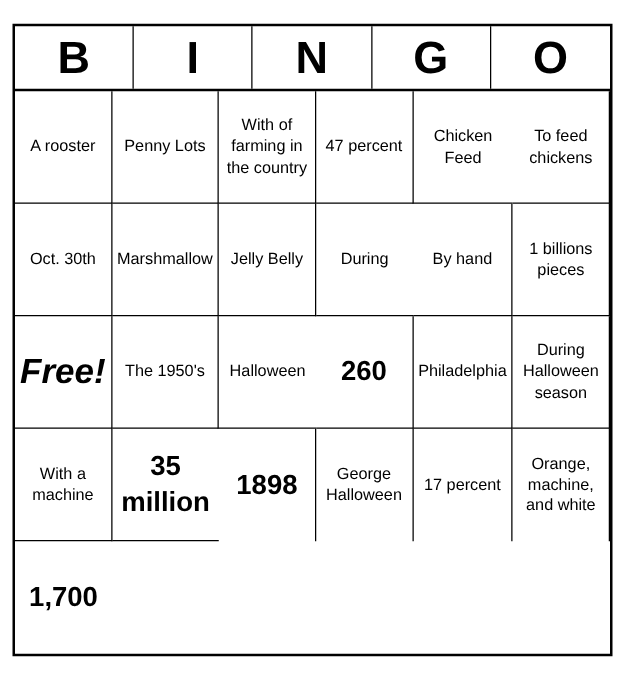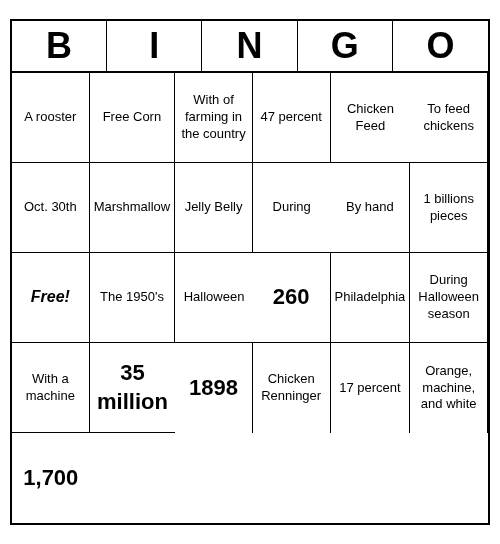--- a/index.html
+++ b/index.html
@@ -63,21 +63,21 @@
 
     .bingo-cell:nth-child(5n) {
       border-right: none;
     }
 
     .bingo-cell:nth-last-child(-n+5) {
       border-bottom: none;
     }
 
     .bingo-cell.free {
-      font-size: 16px;
+      font-size: 28px;
       font-weight: bold;
       font-style: italic;
     }
 
     .bingo-cell.large-text {
       font-size: 22px;
       font-weight: bold;
     }
   </style>
 </head>
@@ -86,38 +86,38 @@
 <div class="bingo-card">
   <div class="bingo-header">
   <div class="bingo-letter">B</div>
       <div class="bingo-letter">I</div>
       <div class="bingo-letter">N</div>
       <div class="bingo-letter">G</div>
       <div class="bingo-letter">O</div>
     </div>
   <div class="bingo-grid">
   <div class="bingo-cell">A rooster</div>
-      <div class="bingo-cell">Free Corn</div>
+      <div class="bingo-cell">Penny Lots</div>
       <div class="bingo-cell">With of farming in the country</div>
       <div class="bingo-cell">47 percent</div>
       <div class="bingo-cell">Chicken Feed</div>
       <div class="bingo-cell">To feed chickens</div>
       <div class="bingo-cell">Oct. 30th</div>
       <div class="bingo-cell">Marshmallow</div>
       <div class="bingo-cell">Jelly Belly</div>
       <div class="bingo-cell">During</div>
       <div class="bingo-cell">By hand</div>
       <div class="bingo-cell">1 billions pieces</div>
       <div class="bingo-cell free">Free!</div>
       <div class="bingo-cell">The 1950's</div>
       <div class="bingo-cell">Halloween</div>
       <div class="bingo-cell large-text">260</div>
       <div class="bingo-cell">Philadelphia</div>
       <div class="bingo-cell">During Halloween season</div>
       <div class="bingo-cell">With a machine</div>
       <div class="bingo-cell large-text">35 million</div>
       <div class="bingo-cell large-text">1898</div>
-      <div class="bingo-cell">Chicken Renninger</div>
+      <div class="bingo-cell">George Halloween</div>
       <div class="bingo-cell">17 percent</div>
       <div class="bingo-cell">Orange, machine, and white</div>
       <div class="bingo-cell large-text">1,700</div>
     </div>
 </div>
 
 </body></html>

